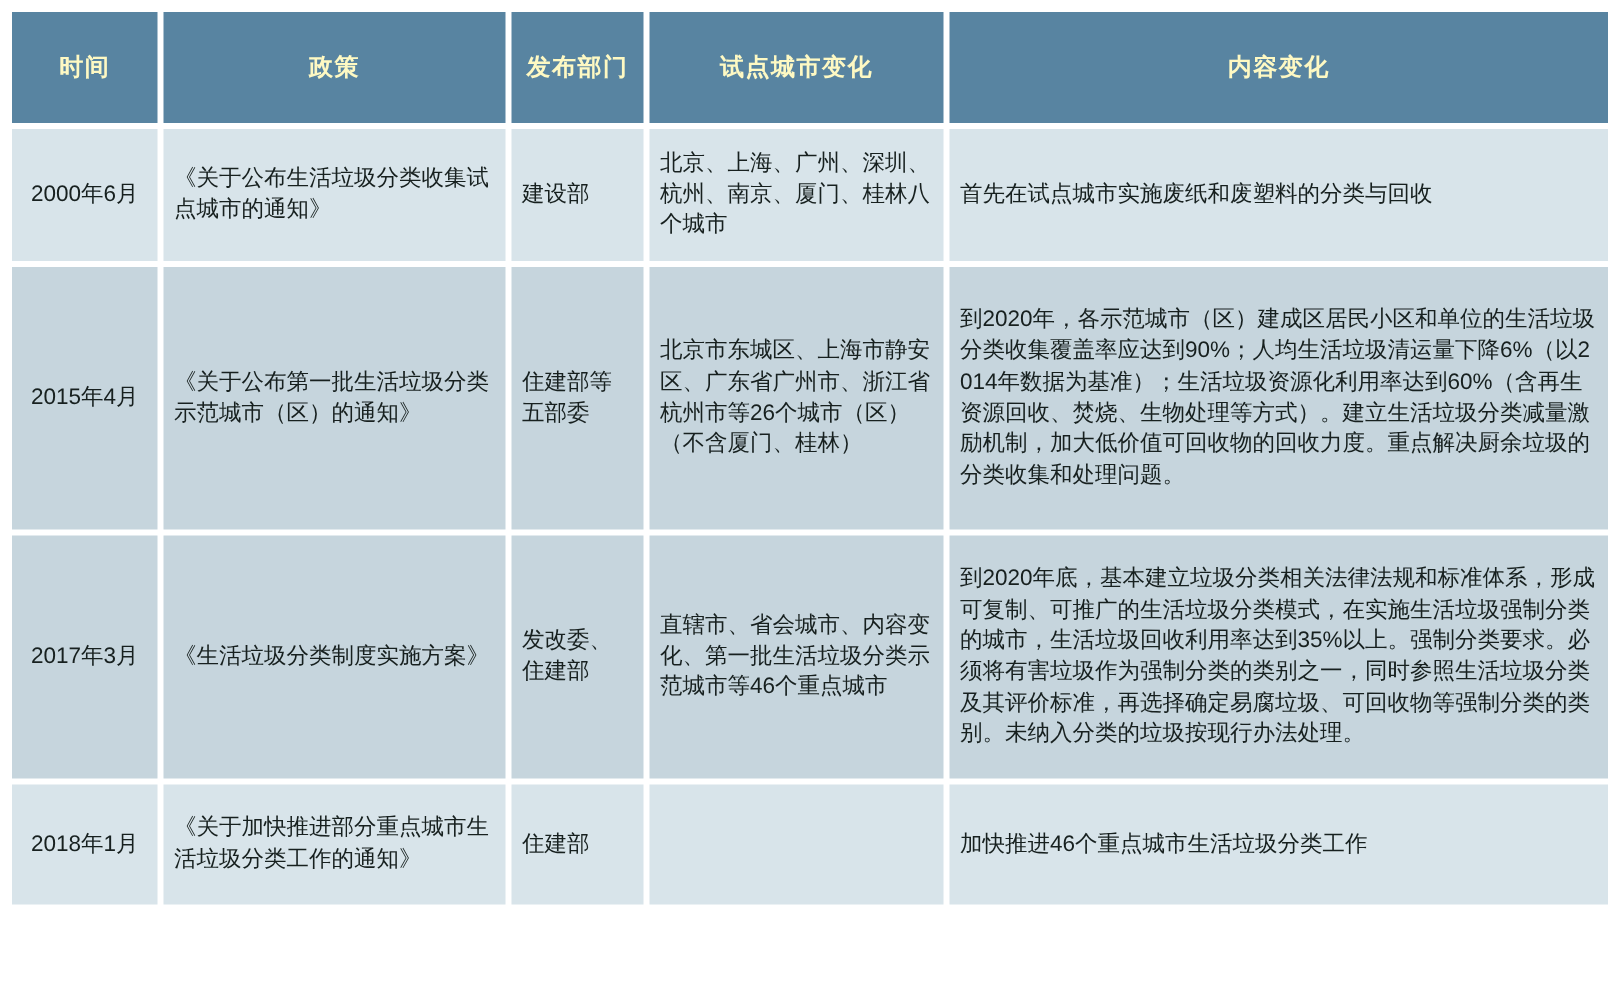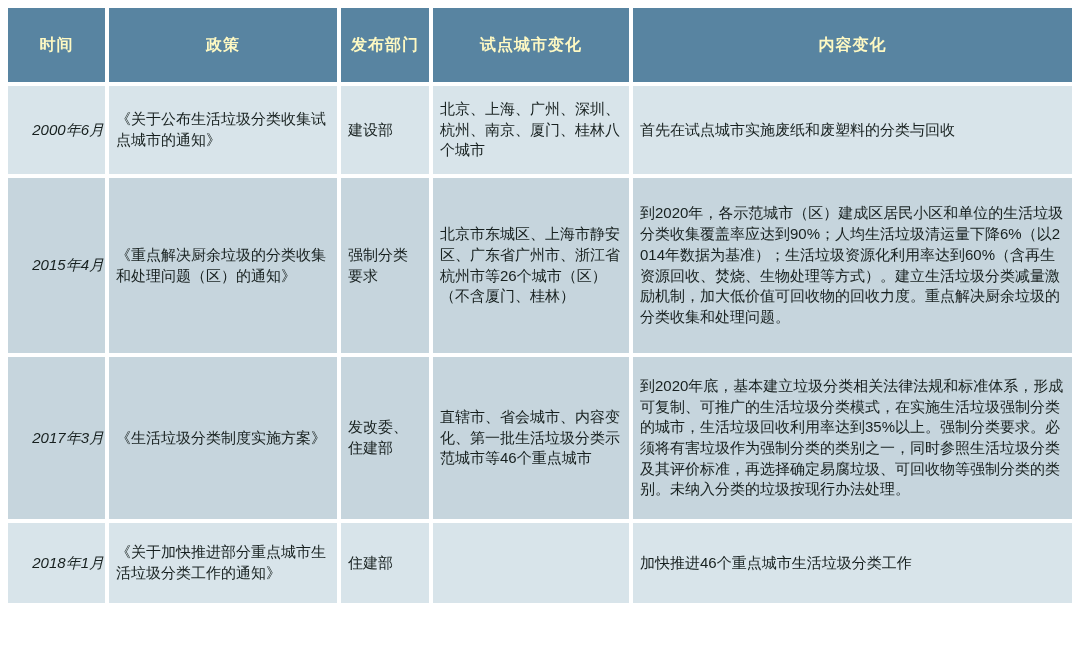--- a/index.html
+++ b/index.html
@@ -37,24 +37,23 @@
     font-size: 15px;
     color: #17201f;
     line-height: 1.38;
     vertical-align: middle;
     padding: 4px 7px;
     word-break: break-all;
   }
   tr.light td { background: #d8e4ea; }
   tr.dark  td { background: #c6d5dd; margin-top: 36px; }
   td.time {
-    text-align: right;
+    text-align: center;
     padding: 4px 1px;
     white-space: nowrap;
-    font-style: italic;
   }
   tr.r1 td { height: 80px; }
   tr.r2 td { height: 167px; }
   tr.r3 td { height: 62px; }
   tr.r4 td { height: 154px; }
   tr.r5 td { height: 72px; }
 </style>
 </head>
 <body>
 
@@ -79,22 +78,22 @@
     <tbody>
       <tr class="light r1">
         <td class="time">2000年6月</td>
         <td>《关于公布生活垃圾分类收集试点城市的通知》</td>
         <td>建设部</td>
         <td>北京、上海、广州、深圳、杭州、南京、厦门、桂林八个城市</td>
         <td>首先在试点城市实施废纸和废塑料的分类与回收</td>
       </tr>
       <tr class="dark r2">
         <td class="time">2015年4月</td>
-        <td>《重点解决厨余垃圾的分类收集和处理问题（区）的通知》</td>
-        <td>强制分类要求</td>
+        <td>《关于公布第一批生活垃圾分类示范城市（区）的通知》</td>
+        <td>住建部等五部委</td>
         <td>北京市东城区、上海市静安区、广东省广州市、浙江省杭州市等26个城市（区）（不含厦门、桂林）</td>
         <td>到2020年，各示范城市（区）建成区居民小区和单位的生活垃圾分类收集覆盖率应达到90%；人均生活垃圾清运量下降6%（以2014年数据为基准）；生活垃圾资源化利用率达到60%（含再生资源回收、焚烧、生物处理等方式）。建立生活垃圾分类减量激励机制，加大低价值可回收物的回收力度。重点解决厨余垃圾的分类收集和处理问题。</td>
       </tr>
       <tr class="dark r4">
         <td class="time">2017年3月</td>
         <td>《生活垃圾分类制度实施方案》</td>
         <td>发改委、住建部</td>
         <td>直辖市、省会城市、内容变化、第一批生活垃圾分类示范城市等46个重点城市</td>
         <td>到2020年底，基本建立垃圾分类相关法律法规和标准体系，形成可复制、可推广的生活垃圾分类模式，在实施生活垃圾强制分类的城市，生活垃圾回收利用率达到35%以上。强制分类要求。必须将有害垃圾作为强制分类的类别之一，同时参照生活垃圾分类及其评价标准，再选择确定易腐垃圾、可回收物等强制分类的类别。未纳入分类的垃圾按现行办法处理。</td>
       </tr>

